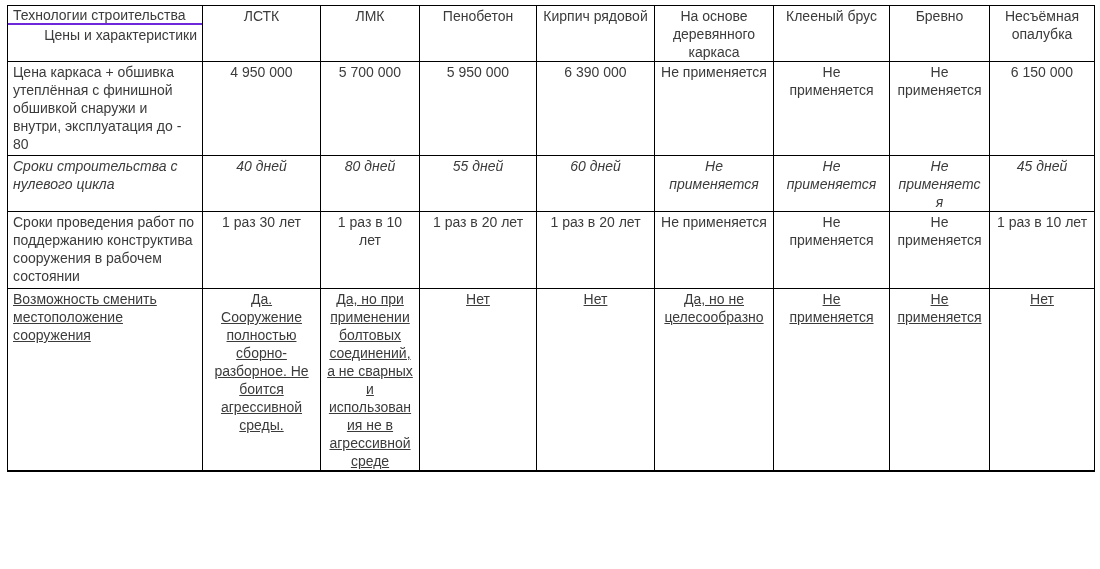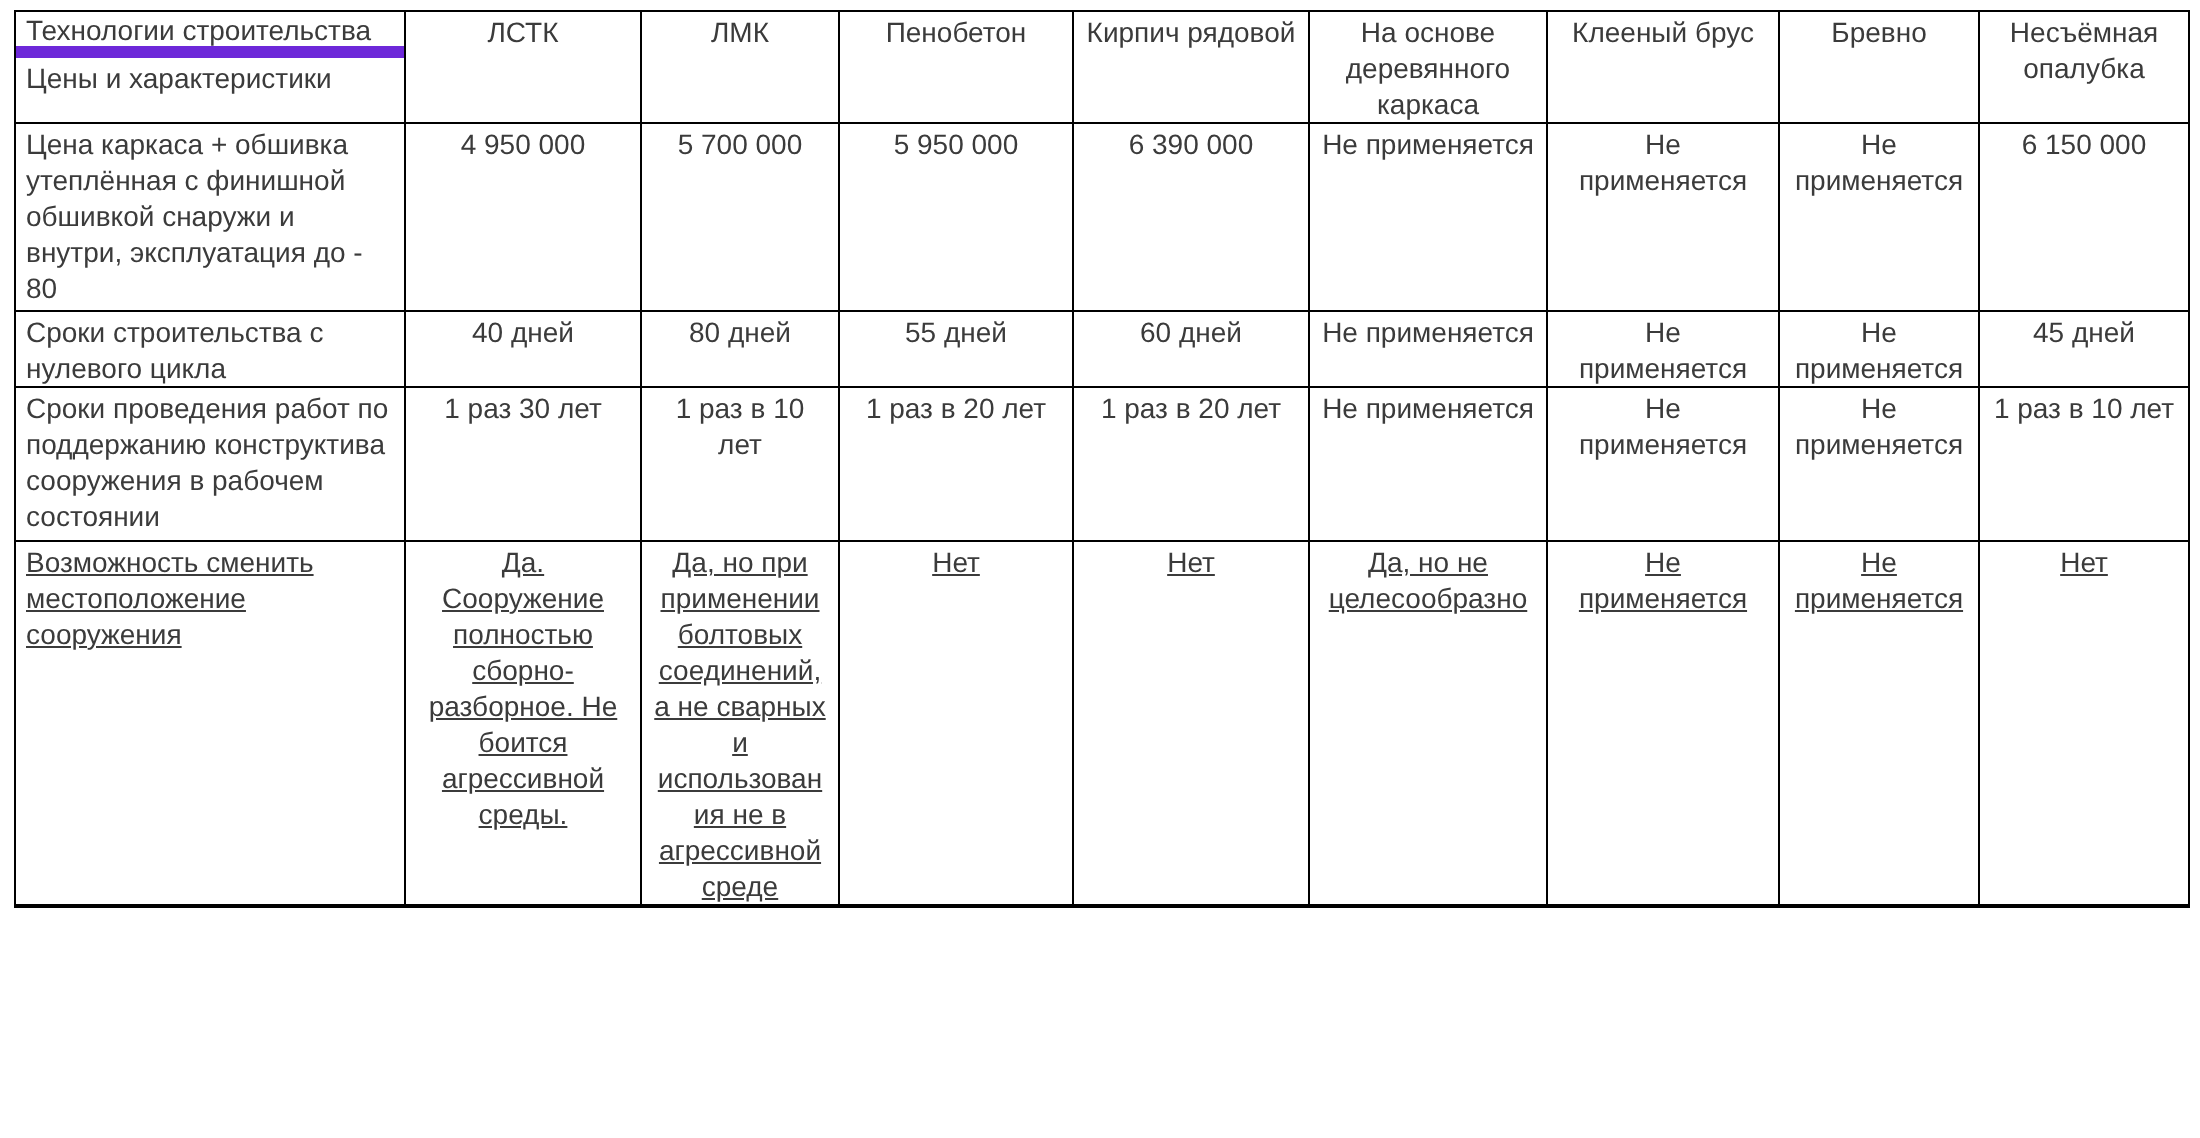--- a/index.html
+++ b/index.html
@@ -44,35 +44,36 @@
   .tech-table td.row-label {
     text-align: left;
     padding: 1px 5px 0 5px;
   }
   th.corner-cell {
     padding: 0;
     text-align: left;
     vertical-align: top;
   }
   .corner-top {
-    border-bottom: 6px solid #6d28d9;
+    border-bottom: 2px solid #6d28d9;
     padding: 0 5px;
     height: 17px;
     line-height: 18px;
     white-space: nowrap;
     overflow: hidden;
   }
   .corner-bottom {
     padding: 1px 5px 0 5px;
+    text-align: right;
   }
   tr.hdr  { height: 52px; }
   tr.r0   { height: 38px; }
   tr.r1   { height: 38px; }
   tr.r2   { height: 94px; }
-  tr.r3   { height: 38px; }
+  tr.r3   { height: 38px; font-style: italic; }
   tr.r4   { height: 77px; }
   tr.r5   { height: 37px; }
   tr.r6   { height: 181px; text-decoration: underline; }
 </style>
 </head>
 <body>
 
 <div class="page">
   <table class="tech-table">
     <colgroup>

